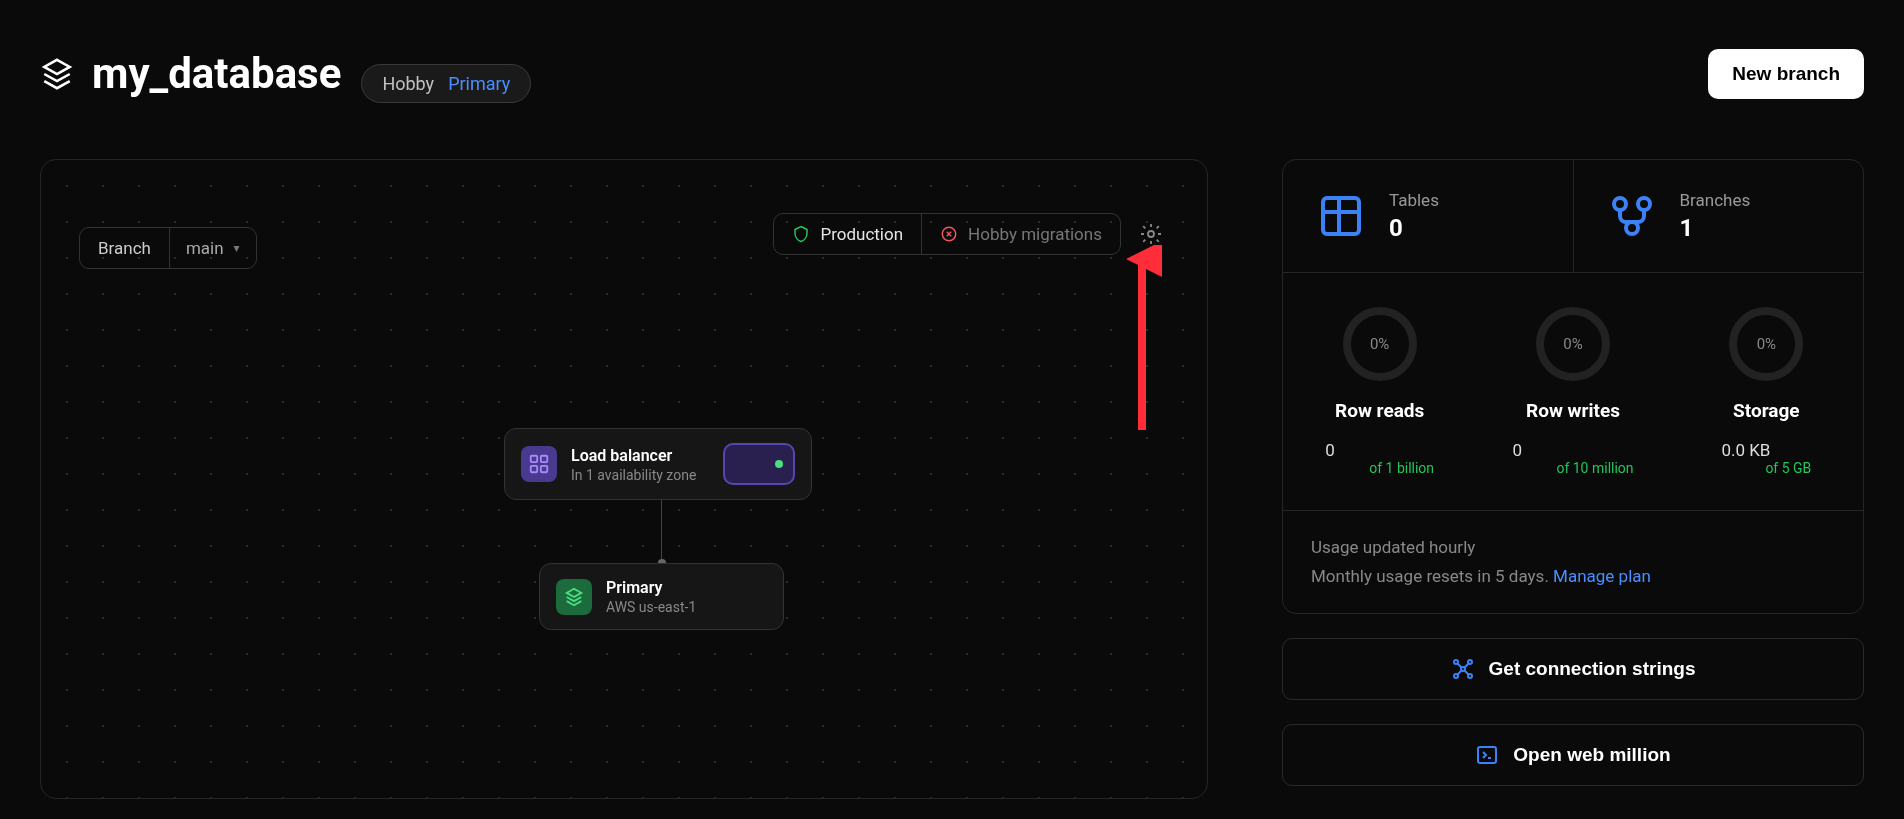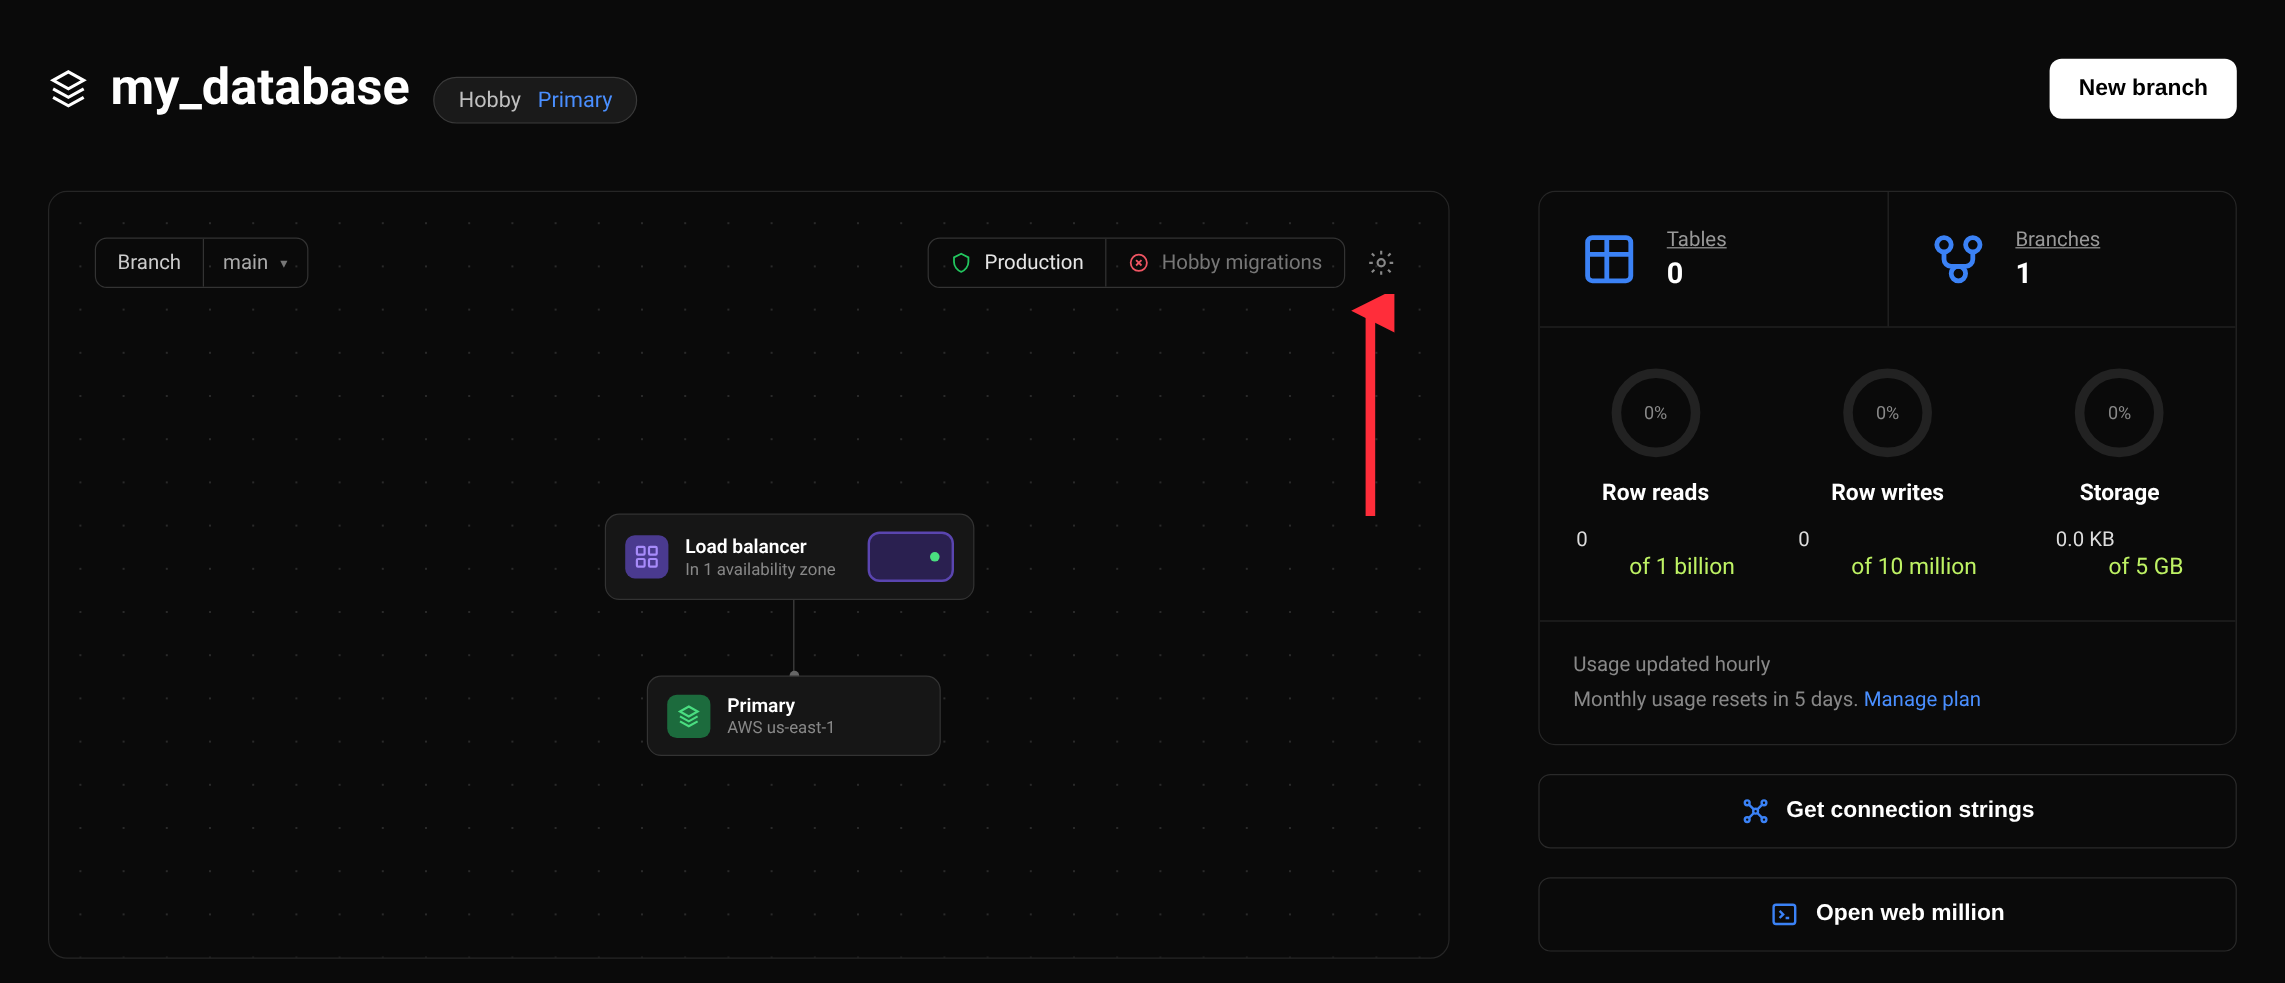--- a/index.html
+++ b/index.html
@@ -73,20 +73,21 @@
   right: 38px;
   display: flex;
   align-items: center;
   gap: 0;
 }
 .branch-select {
   display: flex;
   border: 1px solid #333;
   border-radius: 10px;
   overflow: hidden;
+  margin-top: 29px;
 }
 .branch-label {
   padding: 10px 18px;
   font-size: 17px;
   color: #ccc;
   border-right: 1px solid #333;
 }
 .branch-value {
   padding: 10px 16px;
   font-size: 17px;
@@ -192,21 +193,21 @@
 .stat-half {
   flex: 1;
   display: flex;
   align-items: center;
   gap: 24px;
   padding: 30px 34px;
 }
 .stat-half + .stat-half { border-left: 1px solid #262626; }
 .big-icon { width: 48px; height: 48px; flex-shrink: 0; }
 .stat-text { display: flex; flex-direction: column; gap: 4px; }
-.stat-label { font-size: 17px; color: #999; text-decoration: underline; }
+.stat-label { font-size: 17px; color: #999; }
 .stat-number { font-size: 24px; font-weight: 700; color: #fff; }
 .stat-mid {
   display: flex;
   border-top: 1px solid #262626;
 }
 .usage-col {
   flex: 1;
   display: flex;
   flex-direction: column;
   align-items: center;
@@ -215,21 +216,21 @@
 }
 .ring {
   width: 74px; height: 74px;
   border: 8px solid #222;
   border-radius: 50%;
   display: flex; align-items: center; justify-content: center;
   font-size: 15px; color: #888;
 }
 .usage-title { font-size: 19px; font-weight: 700; color: #fff; }
 .usage-val { font-size: 17px; color: #ddd; }
-.usage-limit { font-size: 19px; color: #bef264; margin-left: 44px; }
+.usage-limit { font-size: 14px; color: #22c55e; margin-left: 44px; }
 .stat-bottom {
   border-top: 1px solid #262626;
   padding: 22px 28px;
   font-size: 17px;
   color: #888;
   line-height: 1.7;
 }
 .manage-link { color: #4a8fff; cursor: pointer; }
 .action-btn {
   width: 100%;

